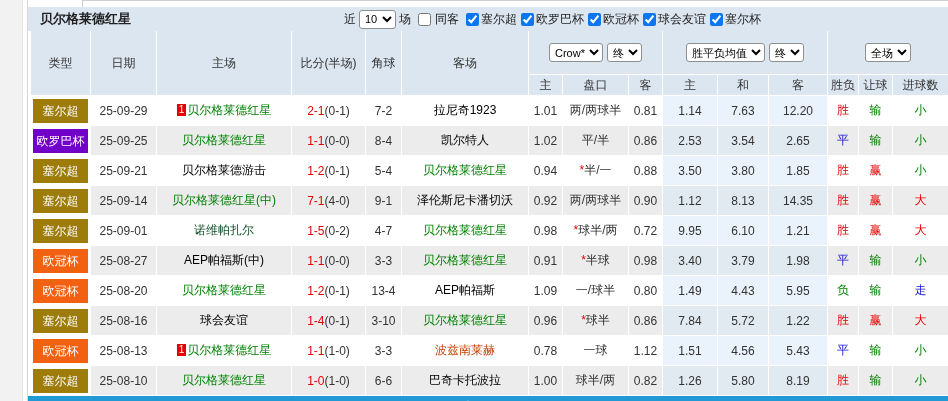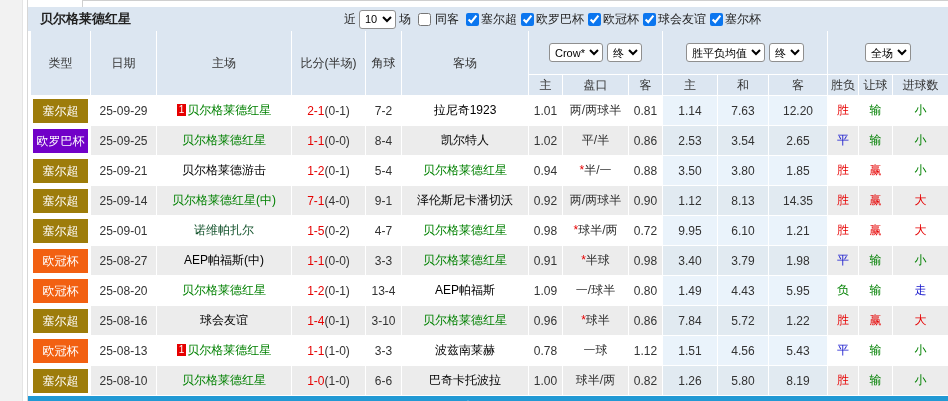--- a/index.html
+++ b/index.html
@@ -301,21 +301,21 @@
   </tr>
 
   <tr>
     <td class="c-type">
               <span class="type-badge" style="background: rgb(242, 96, 17);">欧冠杯</span>
             </td>
     <td>25-08-13</td>
     <td><span class="num-badge" style="display: inline-block;">1</span><span class="home-name" style="color: rgb(0, 128, 0);">贝尔格莱德红星</span></td>
     <td><span class="score">1-1</span><span class="half">(1-0)</span></td>
     <td>3-3</td>
-    <td><span class="away-name" style="color: #000000;">波兹南莱赫</span></td>
+    <td><span class="away-name" style="color: #c2410c;">波兹南莱赫</span></td>
     <td>0.78</td>
     <td><span class="star"></span><span>一球</span></td>
     <td>1.12</td>
     <td class="c-wdl">1.51</td>
     <td class="c-wdl">4.56</td>
     <td class="c-wdl">5.43</td>
     <td style="color: rgb(20, 20, 204);">平</td>
     <td style="color: rgb(0, 128, 0);">输</td>
     <td style="color: rgb(0, 128, 0);">小</td>
   </tr>

